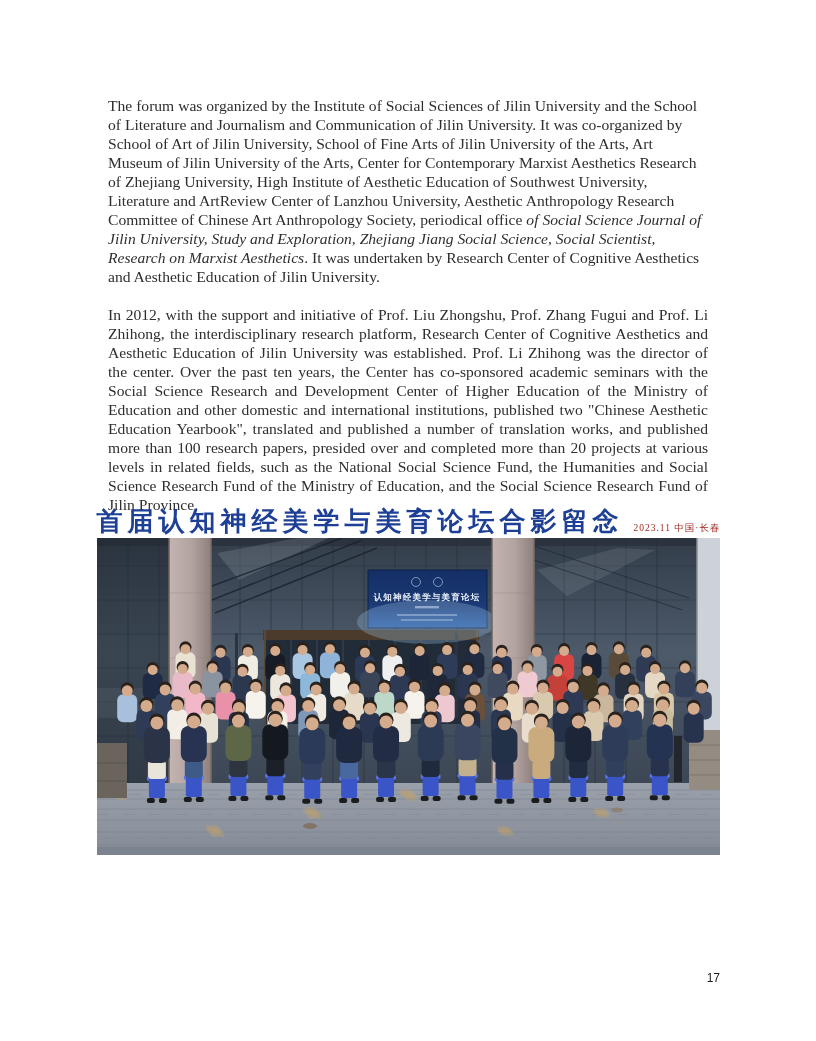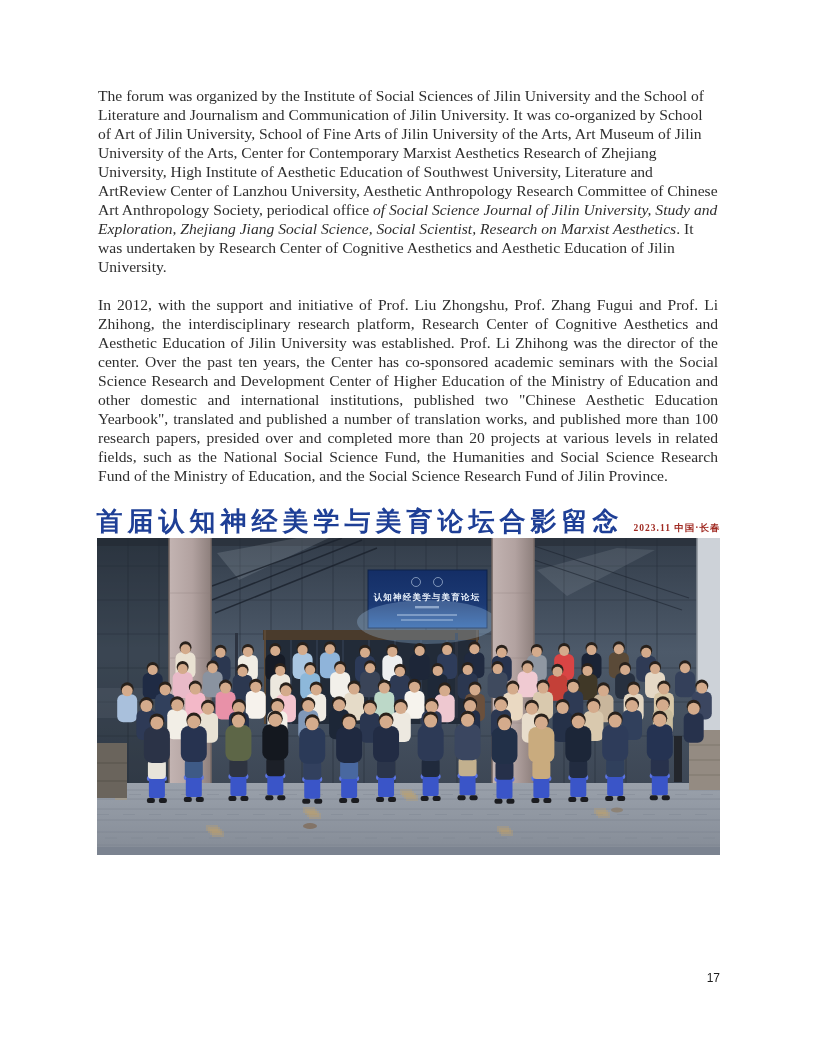--- a/index.html
+++ b/index.html
@@ -7,39 +7,39 @@
     position:relative;
     width:816px;height:1041px;
     background:#ffffff;
     overflow:hidden;
     font-family:"Liberation Serif","DejaVu Serif",serif;
   }
   .content{
     position:absolute;left:96px;top:84px;width:624px;
     font-size:15.6px;line-height:19px;color:#2e2e2e;
   }
-  .content p{margin:2px;}
+  .content p{margin:12px;}
   .content p + p{margin-top:19px;}
   .para-left{text-align:left;}
   .para-just{text-align:justify;}
   .ital{font-style:italic;}
   .figure{
     position:absolute;left:97px;top:500px;width:623px;
   }
   .banner{
     height:38px;display:flex;justify-content:center;align-items:flex-end;
     padding-bottom:3px;box-sizing:border-box;gap:10px;
   }
   .banner-title{
     color:#1e3f96;font-weight:bold;font-size:26px;line-height:1;
     letter-spacing:5px;white-space:nowrap;
     font-family:"Liberation Serif",serif;
   }
   .banner-date{
-    color:#a02a22;font-weight:bold;font-size:9.5px;line-height:1;
+    color:#a02a22;font-weight:normal;font-size:9.5px;line-height:1;
     letter-spacing:1px;white-space:nowrap;padding-bottom:2px;
     font-family:"Liberation Serif",serif;
   }
   .photo-wrap{width:623px;height:317px;display:block;}
   .caption{
     margin-top:6px;text-align:center;font-style:italic;
     font-size:13.5px;color:#333333;
   }
   .page-number{
     position:absolute;top:971px;right:96px;

